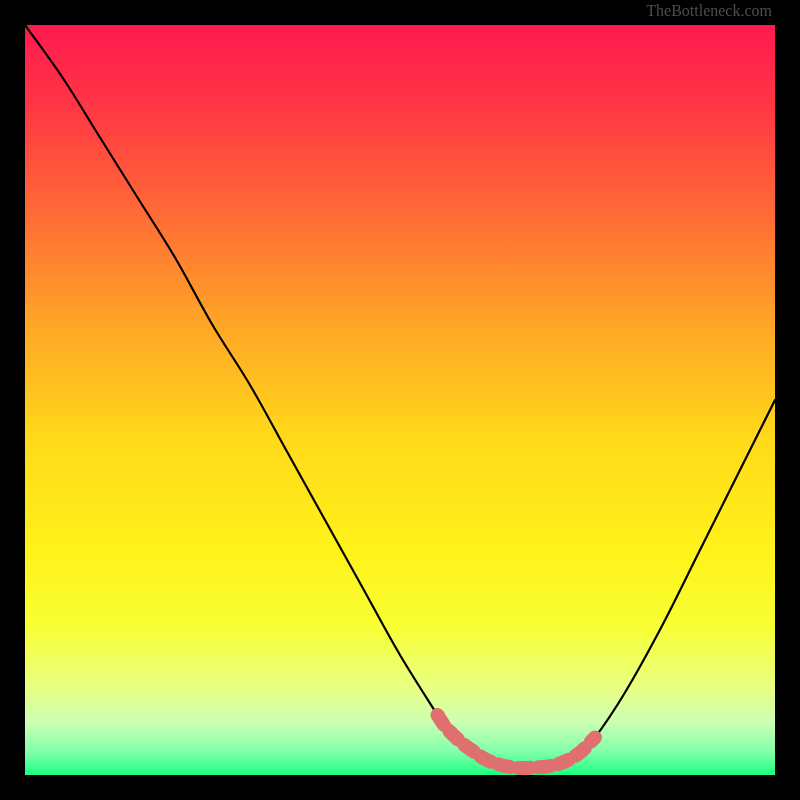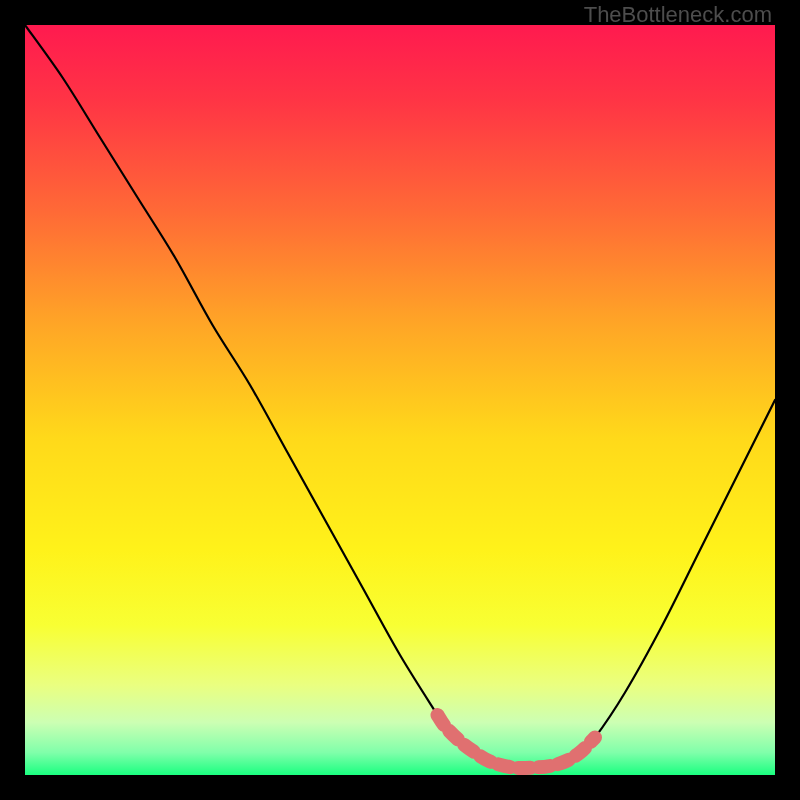--- a/index.html
+++ b/index.html
@@ -26,25 +26,25 @@
     overflow: hidden;
   }
   .gradient-bg {
     position: absolute;
     inset: 0;
   }
   .watermark {
     position: absolute;
     top: 2px;
     right: 28px;
-    font-size: 22px;
+    font-size: 16px;
     font-weight: 500;
     color: #4d4d4d;
     user-select: none;
-    font-family: Liberation Sans, sans-serif;
+    font-family: Liberation Serif, serif;
   }
 </style>
 </head>
 <body>
 
 <div class="viewport">
 
   <div class="watermark">TheBottleneck.com</div>
 
   <div class="plot-region">

